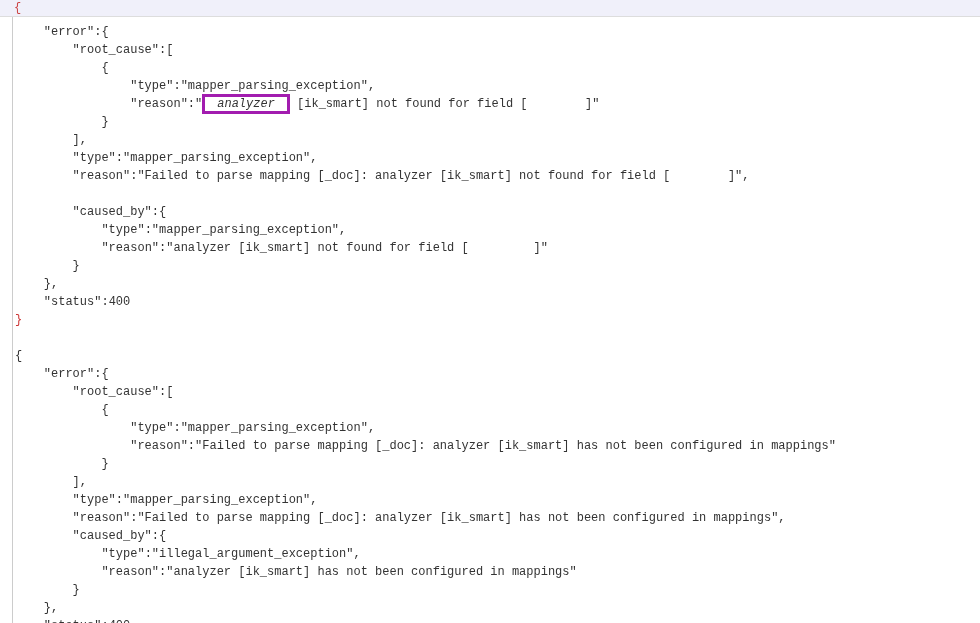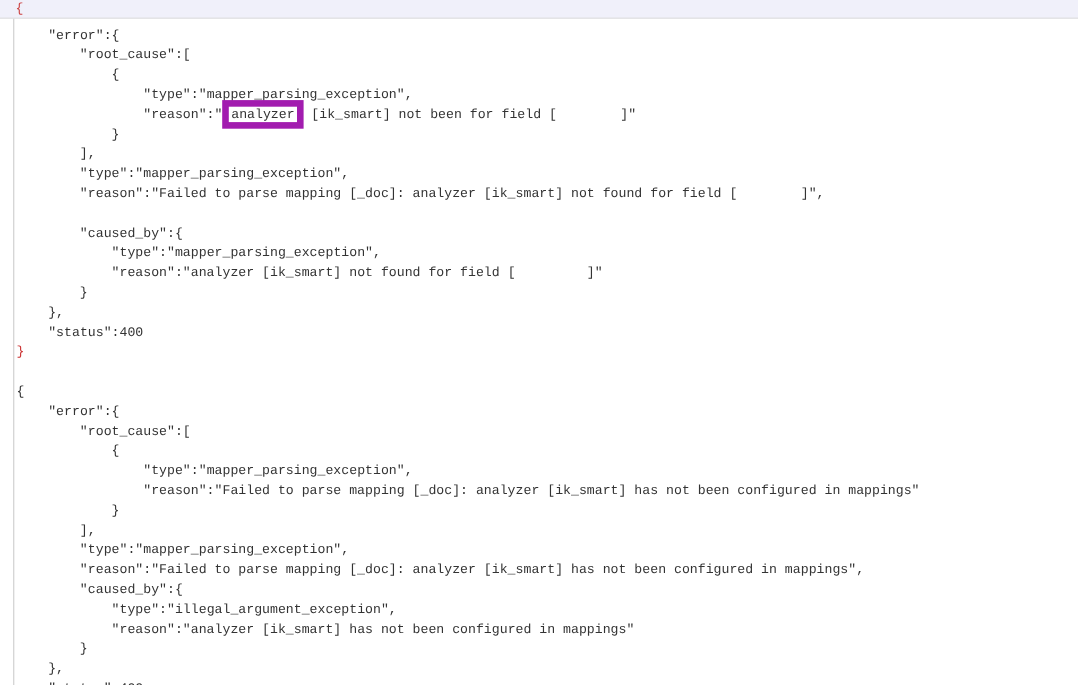--- a/index.html
+++ b/index.html
@@ -23,37 +23,38 @@
     border-left: 1px solid #ccc;
     margin-left: 12px;
     padding-left: 2px;
   }
   .line {
     white-space: pre;
     line-height: 1.5;
   }
   .brace-red { color: #cc3333; }
   .highlight-box {
-    border: 6px solid #a21caf;
-    padding: 0 2px;
+    border: 3px solid #a21caf;
+    padding: 0 12px;
     margin: 0;
+    font-style: italic;
   }
 </style>
 </head>
 <body>
 
 <div class="topbar"><span>{</span></div>
 
 <div class="editor">
 
 <div class="line">    <span>"error"</span>:{</div>
 <div class="line">        <span>"root_cause"</span>:[</div>
 <div class="line">            {</div>
 <div class="line">                <span>"type"</span>:<span>"mapper_parsing_exception"</span>,</div>
-<div class="line">                <span>"reason"</span>:"<span class="highlight-box">analyzer</span><span> [ik_smart] not been for field [        ]"</span></div>
+<div class="line">                <span>"reason"</span>:"<span class="highlight-box">analyzer</span><span> [ik_smart] not found for field [        ]"</span></div>
 <div class="line">            }</div>
 <div class="line">        ],</div>
 <div class="line">        <span>"type"</span>:<span>"mapper_parsing_exception"</span>,</div>
 <div class="line">        <span>"reason"</span>:<span>"Failed to parse mapping [_doc]: analyzer [ik_smart] not found for field [        ]"</span>,</div>
 <div class="line"> </div>
 <div class="line">        <span>"caused_by"</span>:{</div>
 <div class="line">            <span>"type"</span>:<span>"mapper_parsing_exception"</span>,</div>
 <div class="line">            <span>"reason"</span>:<span>"analyzer [ik_smart] not found for field [         ]"</span></div>
 <div class="line">        }</div>
 <div class="line">    },</div>

